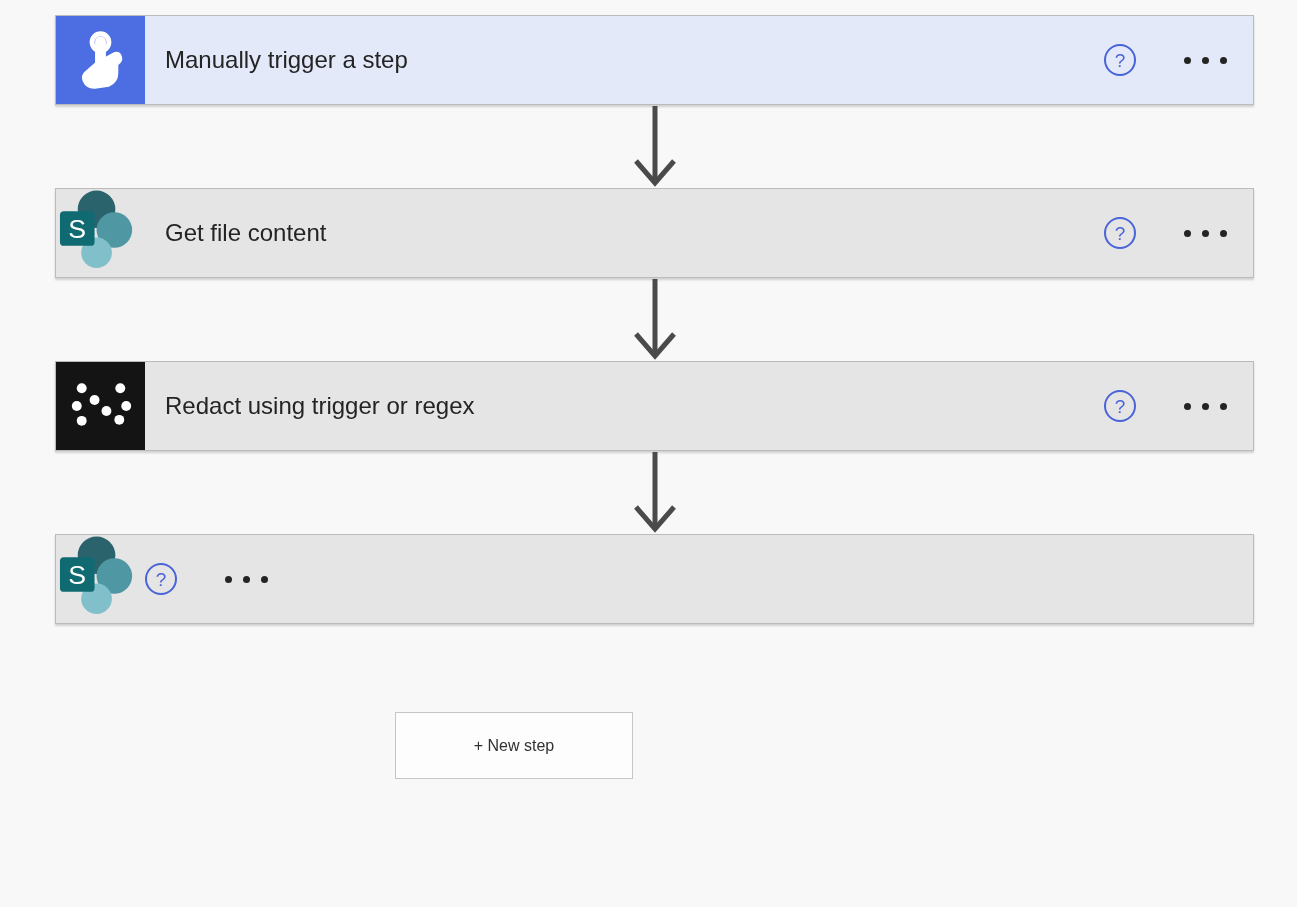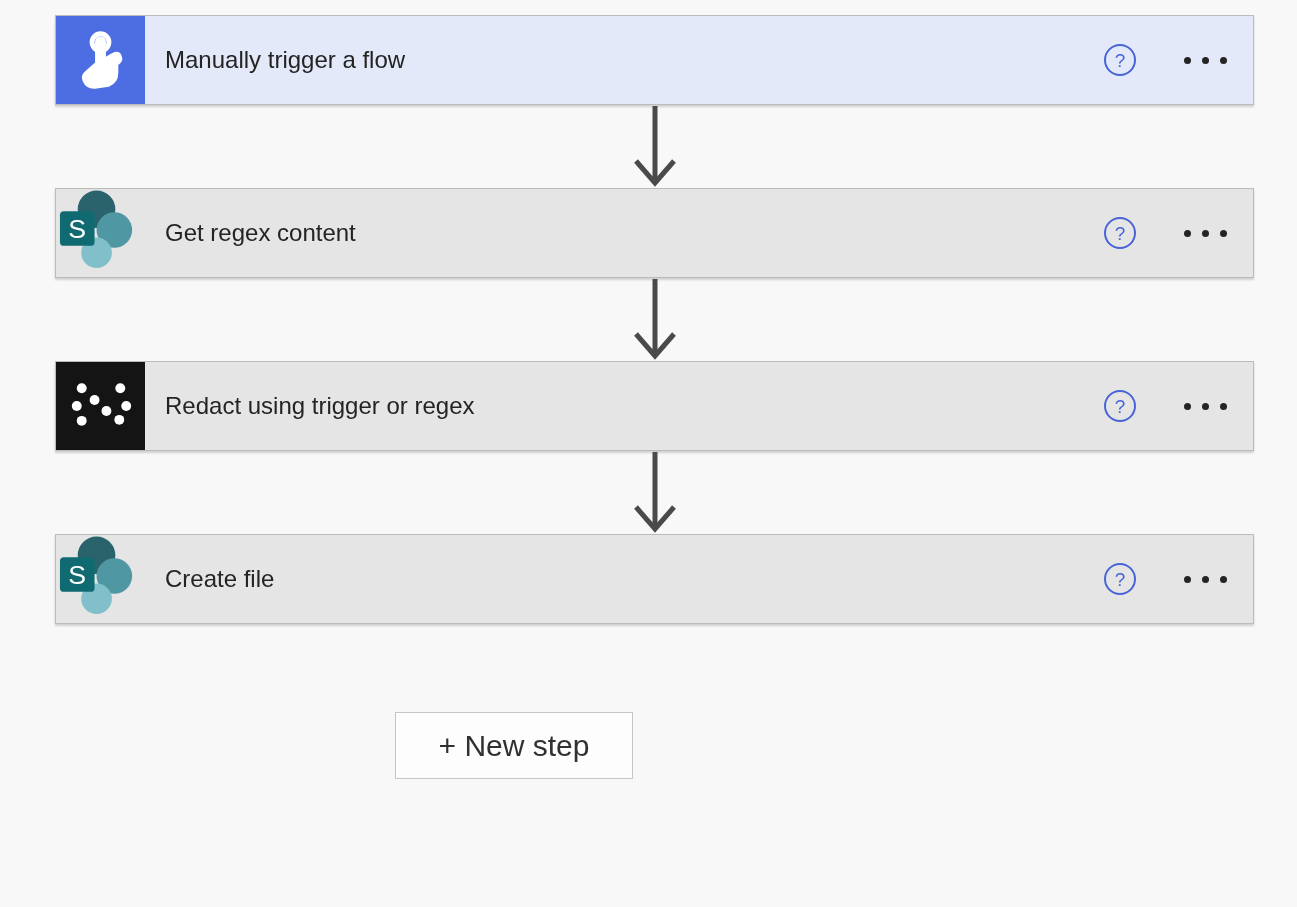--- a/index.html
+++ b/index.html
@@ -72,39 +72,39 @@
   .actions-row {
     display: flex; gap: 42px;
     margin: 88px 0 0 340px;
   }
   .action-btn {
     width: 238px; height: 67px;
     box-sizing: border-box;
     background: #fdfdfd;
     border: 1px solid #c8c6c4;
     font-family: "Liberation Sans", sans-serif;
-    font-size: 30px;
+    font-size: 16px;
     color: #323130;
     cursor: pointer;
   }
 </style>
 </head>
 <body>
 
 <div class="flow-canvas">
 
   <div class="step-card trigger">
     <div class="icon-box trigger-bg">
       <svg width="90" height="90" viewBox="0 0 90 90" aria-hidden="true">
         <circle cx="45" cy="27" r="8.5" fill="none" stroke="#ffffff" stroke-width="5"></circle>
         <rect x="39.5" y="21" width="11" height="34" rx="5.5" fill="#ffffff"></rect>
         <path d="M39 48 L57 38 Q64 34.5 66.5 41 Q68.5 46.5 63 50 L63 58 Q63 68.5 53.5 72 L39.5 74 Q30.5 74.5 27 66.5 Q24.5 60.5 29.5 56.5 Z" fill="#ffffff"></path>
       </svg>
     </div>
-    <div class="card-title">Manually trigger a flow</div>
+    <div class="card-title">Manually trigger a step</div>
     <button class="help-btn">
       <span>?</span>
     </button>
     <button class="menu-btn">
       <span class="dot"></span>
       <span class="dot"></span>
       <span class="dot"></span>
     </button>
   </div>
 
@@ -118,21 +118,21 @@
   <div class="step-card">
     <div class="icon-box">
       <svg width="90" height="90" viewBox="0 0 90 90" aria-hidden="true">
         <circle cx="41" cy="21" r="19" fill="#2b636c"></circle>
         <circle cx="59" cy="42" r="18" fill="#4f98a3"></circle>
         <circle cx="41" cy="65" r="15.5" fill="#81c0cb"></circle>
         <rect x="4" y="23" width="35" height="35" rx="4" fill="#0f6a71"></rect>
         <text x="21.5" y="50" text-anchor="middle" font-family="Liberation Sans, sans-serif" font-size="27" fill="#ffffff">S</text>
       </svg>
     </div>
-    <div class="card-title">Get regex content</div>
+    <div class="card-title">Get file content</div>
     <button class="help-btn">
       <span>?</span>
     </button>
     <button class="menu-btn">
       <span class="dot"></span>
       <span class="dot"></span>
       <span class="dot"></span>
     </button>
   </div>
 
@@ -179,21 +179,20 @@
   <div class="step-card">
     <div class="icon-box">
       <svg width="90" height="90" viewBox="0 0 90 90" aria-hidden="true">
         <circle cx="41" cy="21" r="19" fill="#2b636c"></circle>
         <circle cx="59" cy="42" r="18" fill="#4f98a3"></circle>
         <circle cx="41" cy="65" r="15.5" fill="#81c0cb"></circle>
         <rect x="4" y="23" width="35" height="35" rx="4" fill="#0f6a71"></rect>
         <text x="21.5" y="50" text-anchor="middle" font-family="Liberation Sans, sans-serif" font-size="27" fill="#ffffff">S</text>
       </svg>
     </div>
-    <div class="card-title">Create file</div>
     <button class="help-btn">
       <span>?</span>
     </button>
     <button class="menu-btn">
       <span class="dot"></span>
       <span class="dot"></span>
       <span class="dot"></span>
     </button>
   </div>
 

